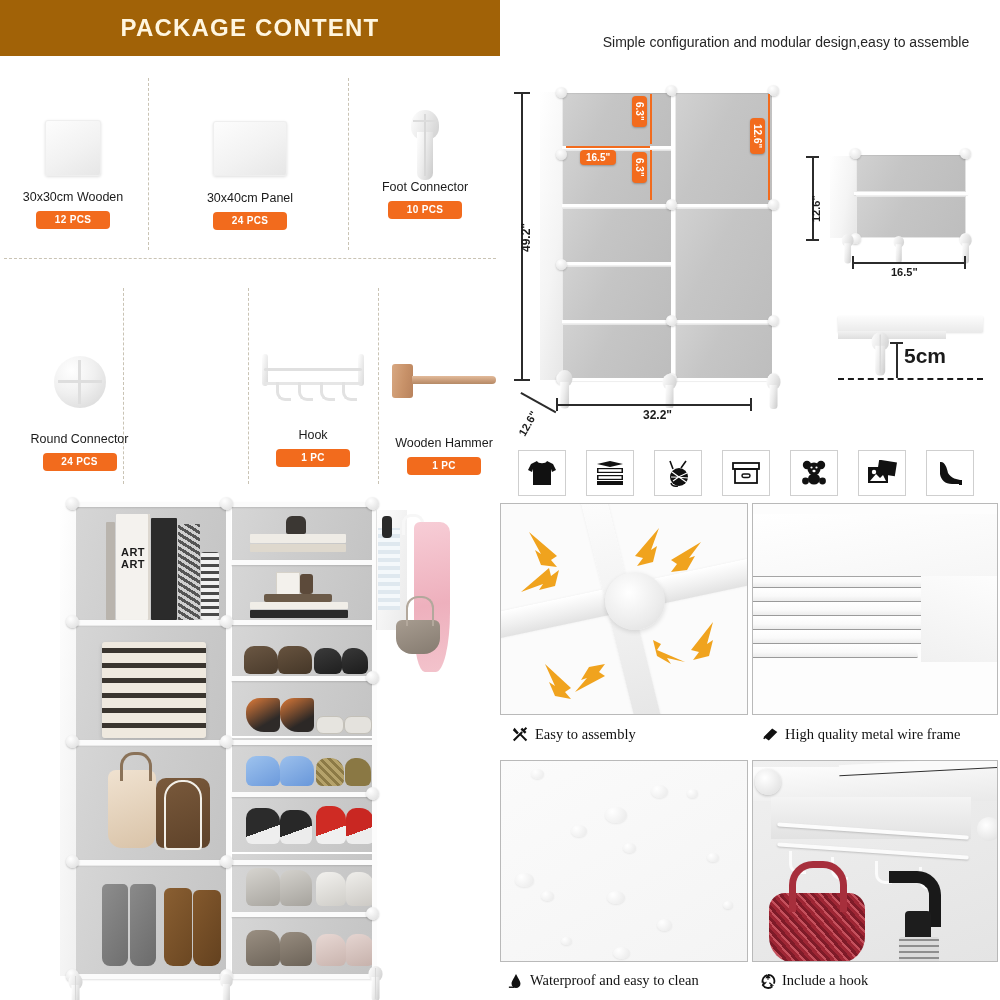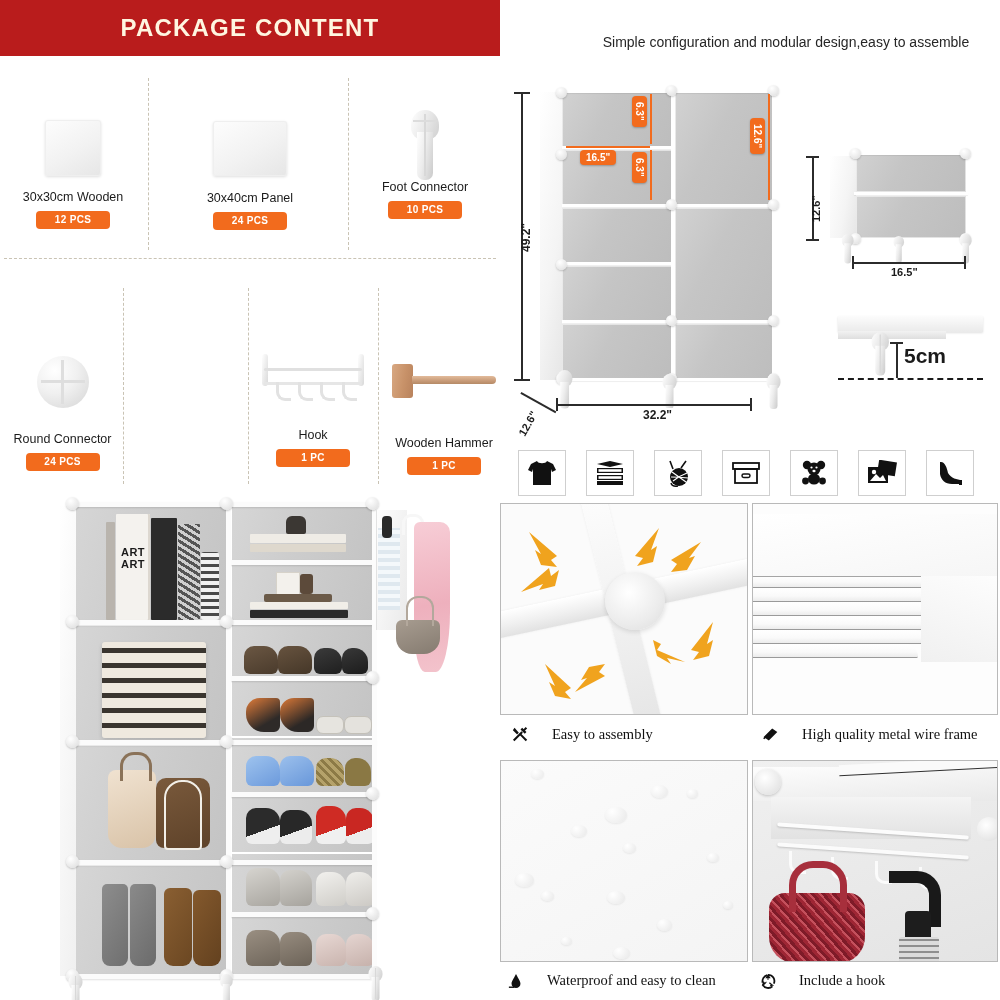--- a/index.html
+++ b/index.html
@@ -23,21 +23,21 @@
   .dashv{
     position:absolute;width:0;border-left:1px dashed #c9c3b4;
   }
   .dashh{
     position:absolute;height:0;border-top:1px dashed #c9c3b4;
   }
 
   
   #pkg-header{
     position:absolute;left:0;top:0;width:500px;height:56px;
-    background:#b91c1c;
+    background:#a16207;
   }
   #pkg-header .title{
     color:#FFF6E0;font-size:24px;font-weight:bold;letter-spacing:1.2px;
     text-align:center;line-height:56px;
   }
 
   .pkg-cell{position:absolute;text-align:center;}
   .pkg-cell .pkg-label{
     font-size:12.5px;color:#1b1b1b;white-space:nowrap;margin-bottom:5px;
   }
@@ -194,21 +194,21 @@
     position:absolute;width:48px;height:46px;top:0;
     background:#fff;border:1px solid #cfcfcf;box-sizing:border-box;
     display:flex;align-items:center;justify-content:center;
   }
   .icon-box svg{display:block;}
 
   
   .feat{position:absolute;box-sizing:border-box;border:1px solid #b9b9b9;overflow:hidden;}
   .featcap{
     position:absolute;font-family:"Liberation Serif", serif;
-    font-size:14.5px;color:#111;white-space:nowrap;display:flex;align-items:center;gap:23px;
+    font-size:14.5px;color:#111;white-space:nowrap;display:flex;align-items:center;gap:6px;
   }
   .featcap svg{flex:none;}
 
   
   .asm{position:absolute;inset:0;background:#fbfbfb;}
   .asm .strut{
     position:absolute;background:linear-gradient(180deg,#ffffff,#f0f0f0 55%,#e2e2e2);
     box-shadow:0 0 3px rgba(0,0,0,.06);
   }
   .asm .hubc{
@@ -291,21 +291,21 @@
         <div class="cap"></div>
           <div class="stem"></div>
         <div class="slit"></div>
           <div class="slit2"></div>
       </div>
     </div>
     <div class="pkg-label">Foot Connector</div>
     <span class="pill">10 PCS</span>
   </div>
 
-  <div class="pkg-cell" style="left:0px;top:340px;width:125px;">
+  <div class="pkg-cell" style="left:0px;top:340px;width:125px;padding-left:17px;">
     <div class="art" style="width:52px;height:76px;">
       <div class="round" style="margin-top:16px;">
         <div class="disc"></div>
           <div class="cr-v"></div>
           <div class="cr-h"></div>
       </div>
     </div>
     <div class="pkg-label">Round Connector</div>
     <span class="pill">24 PCS</span>
   </div>

